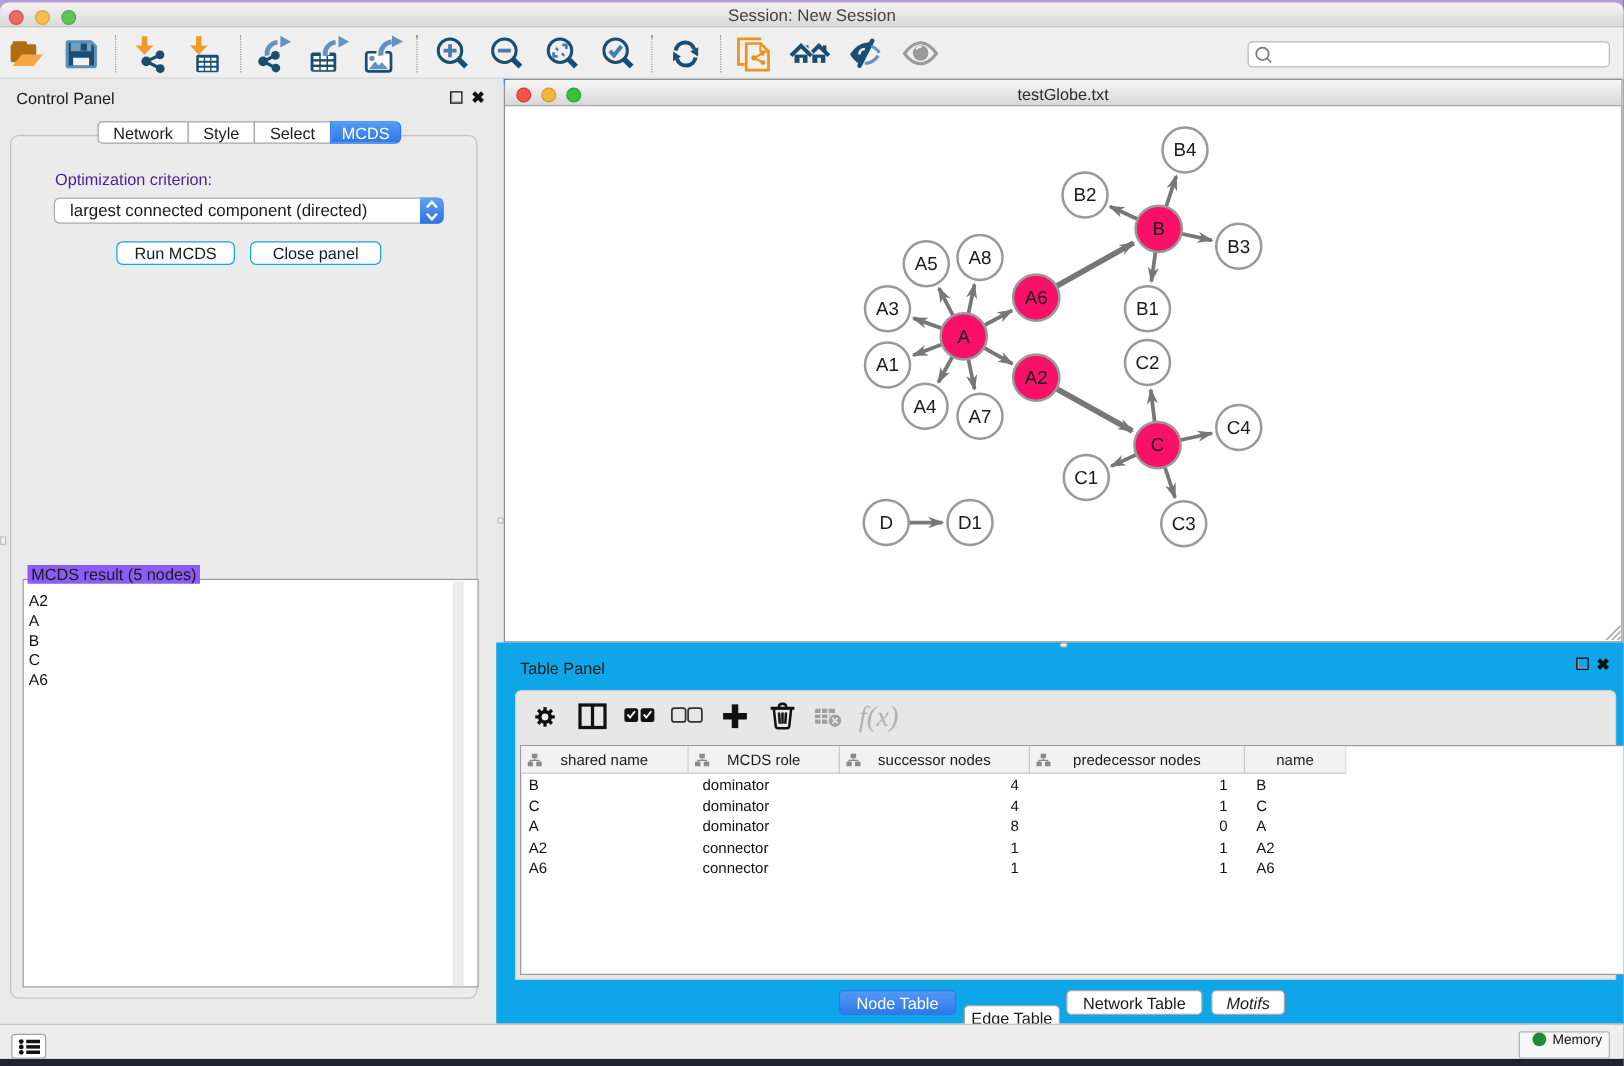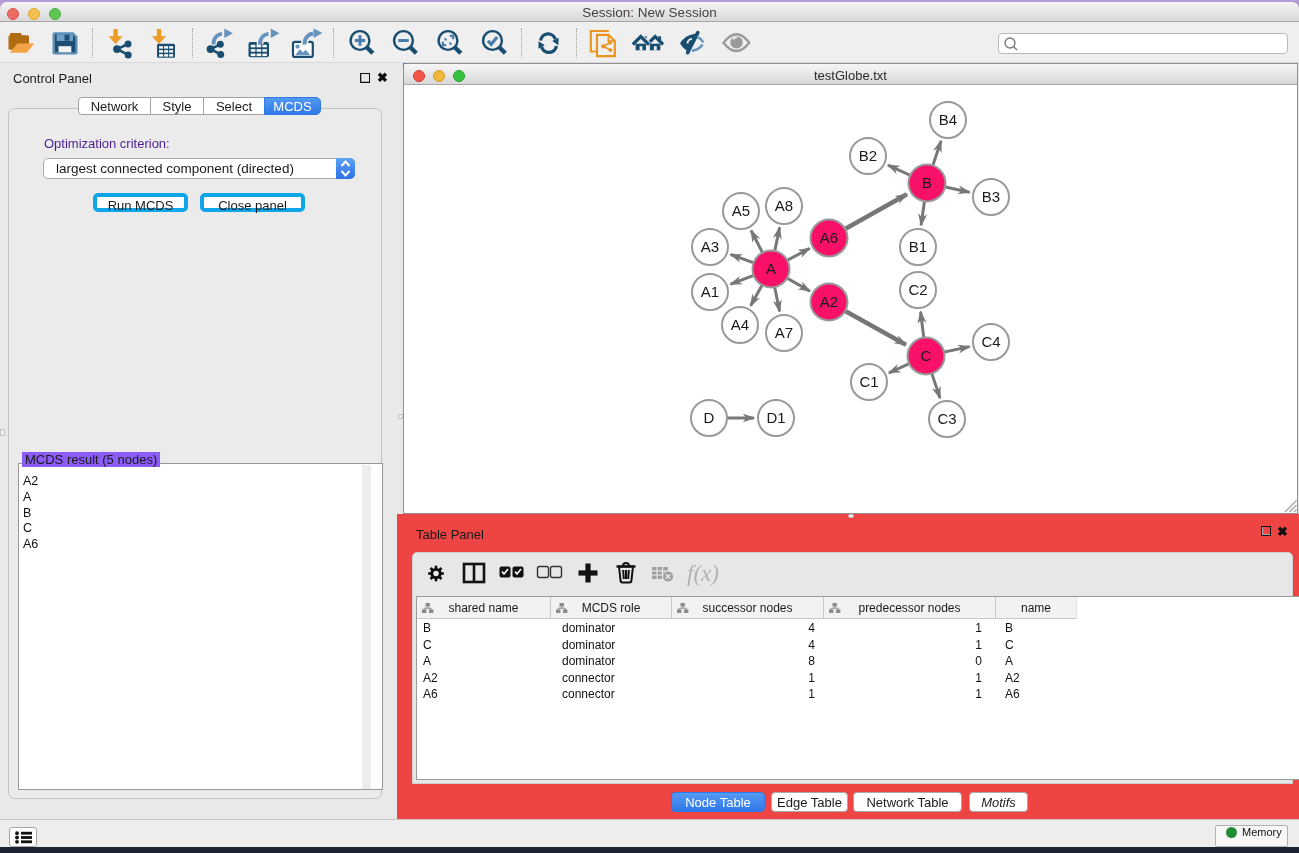--- a/index.html
+++ b/index.html
@@ -23,35 +23,35 @@
   #cpanel .hdr { position:absolute; left:13px; top:8px; font-size:13px; color:#1a1a1a; }
   .wicon-max { position:absolute; top:10px; width:10px; height:10px; border:1.6px solid #111; box-shadow:1px -1px 0 #aaa inset; }
   .wicon-x  { position:absolute; top:7px; font-size:13px; font-weight:bold; color:#111; }
   .tabbtn { position:absolute; top:0; height:18px; line-height:17px; text-align:center; font-size:13px; color:#1a1a1a; background:#fff; border:1px solid #a3a3a3; }
   .tabsel { background:linear-gradient(#539af3,#2f78e8); color:#fff; border:1px solid #2f78e8; }
   #cp-group { position:absolute; left:8px; top:45px; width:374px; height:691px; background:#ebebeb; border:1px solid #c3c3c3; border-radius:7px; }
   #opt-label { position:absolute; left:0; top:73px; width:397px; text-align:left; font-size:13px; color:#4c1d95;margin-left:44px; }
   #combo { position:absolute; left:43px; top:95px; width:312px; height:21px; background:#fff; border:1px solid #a9a9a9; border-radius:5px; }
   #combo .ctext { position:absolute; left:12px; top:2px; font-size:13.5px; color:#1a1a1a; }
   #combo .cbtn { position:absolute; right:-1px; top:-1px; width:19px; height:21px; background:linear-gradient(#5ea1f7,#2c71e2); border-radius:0 5px 5px 0; }
-  .btn { position:absolute; height:19px; background:#fff; border:4px solid #0ea5e9; border-radius:5px; font-size:13px; color:#1a1a1a; text-align:center; line-height:17px; }
+  .btn { position:absolute; height:19px; background:#fff; border:1px solid #0ea5e9; border-radius:5px; font-size:13px; color:#1a1a1a; text-align:center; line-height:17px; }
   
   #mcds-box { position:absolute; left:18px; top:400px; width:365px; height:327px; border:1px solid #999; background:#fff; }
   #mcds-label { position:absolute; left:22px; top:389px; font-size:13px; color:#1a1a1a; background:#8b5cf6; padding:0 3px; }
   #mcds-list { position:absolute; left:4px; top:10px; font-size:12.5px; color:#111; line-height:15.8px; }
   #mcds-scroll { position:absolute; right:11px; top:1px; width:9px; height:324px; background:#ededed; }
   
   #netwin { position:absolute; left:403px; top:61px; width:895px; height:451px; background:#fff; border:1px solid #919191; }
   #nw-title { position:absolute; left:0; top:0; width:100%; height:21px; background:linear-gradient(#f6f6f6,#d8d8d8); border-bottom:1px solid #a9a9a9; }
   #nw-title .t1 { left:9px; background:#f3554a; border:0.5px solid #d8382e; }
   #nw-title .t2 { left:29px; background:#f0b73e; border:0.5px solid #d89c23; }
   #nw-title .t3 { left:49px; background:#35c13e; border:0.5px solid #24a52e; }
   #nw-title .title { position:absolute; width:100%; text-align:center; top:4px; font-size:13px; color:#2b2b2b; }
   
-  #tpanel { position:absolute; left:397px; top:512px; width:902px; height:305px; background:#ef4444; }
+  #tpanel { position:absolute; left:397px; top:512px; width:902px; height:305px; background:#0ea5e9; }
   #tpanel .hdr { position:absolute; left:19px; top:13px; font-size:13px; color:#1a1a1a; }
   #tp-inner { position:absolute; left:15px; top:38px; width:881px; height:232px; background:#e7e7e7; border:1px solid #cfcfcf; border-radius:5px 5px 0 0; }
   #tp-table { position:absolute; left:3px; top:43px; width:1055px; height:184px; background:#fff; border:1px solid #9b9b9b; }
   .hic { position:absolute; top:0; }
   .trow { width:100%; }
   .th { position:absolute; top:0; height:22px; background:#f2f2f2; border-right:1px solid #c9c9c9; border-bottom:1px solid #c9c9c9; font-size:12px; color:#1a1a1a; text-align:center; line-height:22px; }
   .trow { position:absolute; font-size:12px; color:#111; height:16px; line-height:16px; }
   
   .btab { position:absolute; top:278px; height:20px; line-height:19px; font-size:13px; background:#fff; border:1px solid #a9a9a9; border-radius:4px; color:#1a1a1a; text-align:center; }
   .btabsel { background:linear-gradient(#539af3,#2f78e8); border-color:#2f78e8; color:#fff; }
@@ -480,21 +480,21 @@
         <div class="trow" style="top:89px;">
             <span style="position:absolute;left:6px;">A6</span>
             <span style="position:absolute;left:145px;">connector</span>
             <span style="position:absolute;left:255px;width:143px;text-align:right;">1</span>
             <span style="position:absolute;left:407px;width:158px;text-align:right;">1</span>
             <span style="position:absolute;left:588px;">A6</span>
           </div>
       </div>
     </div>
     <div class="btab btabsel" style="left:274px;width:94px;">Node Table</div>
-    <div class="btab" style="left:374px;width:77px;">Edge Table</div>
+    <div class="btab" style="left:374px;width:77px;margin-top:12px;">Edge Table</div>
     <div class="btab" style="left:456px;width:109px;">Network Table</div>
     <div class="btab" style="left:572px;width:59px;font-style:italic;">Motifs</div>
   </div>
   <div style="position:absolute;left:848px;top:512px;width:6px;height:4px;background:#f2f2f2;border:1px solid #bdbdbd;border-radius:2px;"></div>
   <div style="position:absolute;left:397.5px;top:412px;width:5px;height:5px;background:#f2f2f2;border:1px solid #bdbdbd;border-radius:1px;"></div>
   <div style="position:absolute;left:0;top:427px;width:5px;height:7px;background:#f0f0f0;border:1px solid #c4c4c4;"></div>
   <div id="statusbar">
     <div id="st-left">
       <svg width="17" height="13" style="position:absolute;left:5px;top:3px;">
         <g fill="#111">

